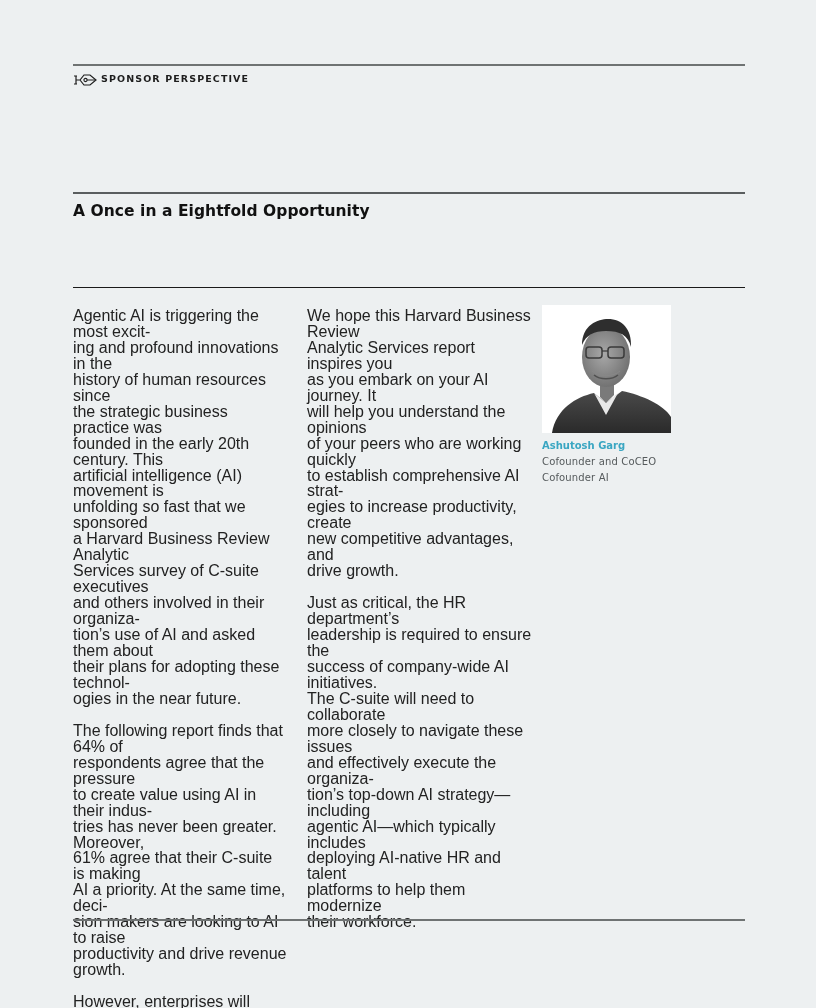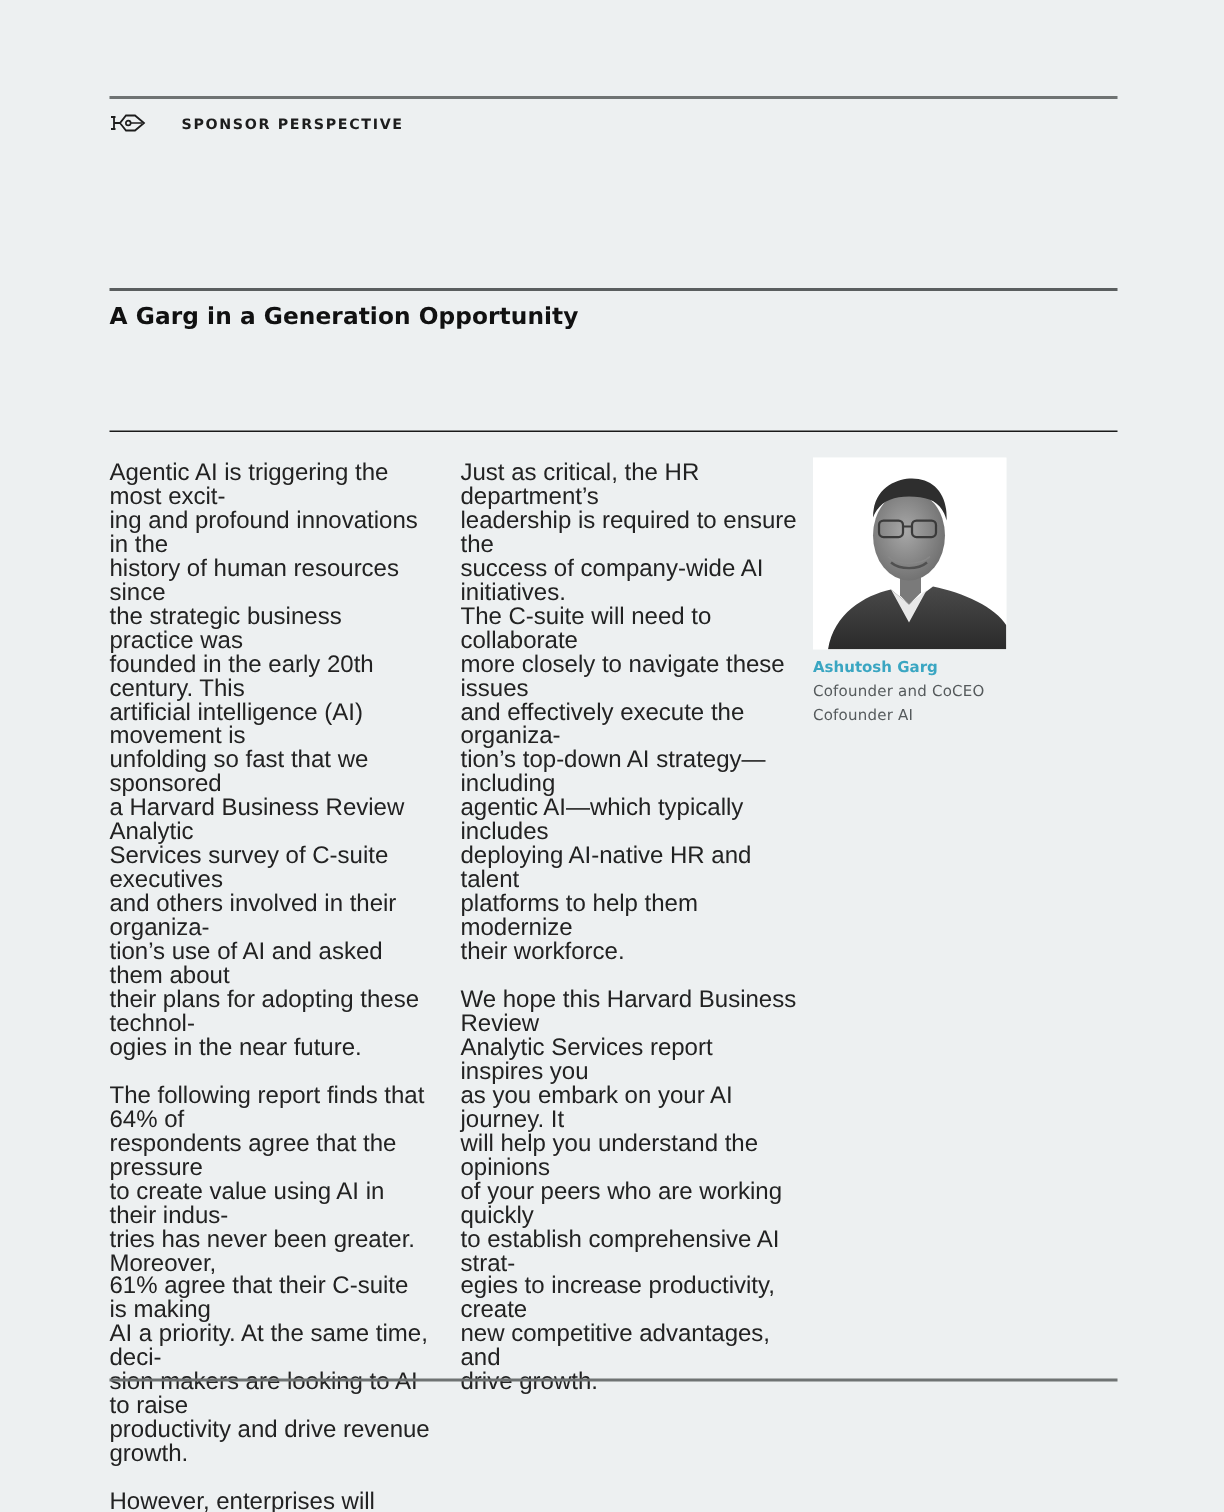--- a/index.html
+++ b/index.html
@@ -23,22 +23,22 @@
     .rule-title { top: 192px; height: 2px; background: #5a5e5f; }
     .rule-body { top: 287px; height: 1px; background: #1a1a1a; }
     .rule-bottom { top: 919px; height: 2px; background: #6f7373; }
 
     .section-label {
       position: absolute;
       left: 73px;
       top: 73px;
       height: 16px;
       display: flex;
-      align-items: flex-end;
-      gap: 24px;
+      align-items: flex-start;
+      gap: 4px;
     }
     .section-label .nib-icon {
       width: 24px;
       height: 14px;
       display: inline-block;
     }
     .section-label .label-text {
       font-family: "DejaVu Sans", sans-serif;
       font-size: 9.5px;
       letter-spacing: 1.1px;
@@ -108,21 +108,21 @@
   <svg class="nib-icon" viewBox="0 0 24 14">
     <path d="M1 3 H4 M1 11 H4 M3 3 V11 M3 7 H7 L11 2 H17 L23 7 L17 12 H11 L7 7" fill="none" stroke="#1d1d1d" stroke-width="1.2" stroke-linejoin="miter"></path>
     <circle cx="12.5" cy="7" r="1.6" fill="none" stroke="#1d1d1d" stroke-width="1.1"></circle>
     <path d="M14 7 H22" stroke="#1d1d1d" stroke-width="1"></path>
   </svg>
   <span class="label-text">SPONSOR PERSPECTIVE</span>
 </div>
 
 <div class="rule rule-title"></div>
 
-<h1 class="page-title">A Garg in a Generation Opportunity</h1>
+<h1 class="page-title">A Once in a Eightfold Opportunity</h1>
 
 <div class="rule rule-body"></div>
 
 <div class="column col-1">
   <p>Agentic AI is triggering the most excit-
 ing and profound innovations in the
 history of human resources since
 the strategic business practice was
 founded in the early 20th century. This
 artificial intelligence (AI) movement is
@@ -147,40 +147,40 @@
 of AI. Our experiences working with
 Fortune 500 companies have revealed
 that AI investments will not meet
 expectations without the right talent
 and technologies—and the right collab-
 oration, implementation, and change
 management plans—in place.</p>
 </div>
 
 <div class="column col-2">
+  <p>We hope this Harvard Business Review
+Analytic Services report inspires you
+as you embark on your AI journey. It
+will help you understand the opinions
+of your peers who are working quickly
+to establish comprehensive AI strat-
+egies to increase productivity, create
+new competitive advantages, and
+drive growth.</p>
   <p>Just as critical, the HR department’s
 leadership is required to ensure the
 success of company-wide AI initiatives.
 The C-suite will need to collaborate
 more closely to navigate these issues
 and effectively execute the organiza-
 tion’s top-down AI strategy—including
 agentic AI—which typically includes
 deploying AI-native HR and talent
 platforms to help them modernize
 their workforce.</p>
-  <p>We hope this Harvard Business Review
-Analytic Services report inspires you
-as you embark on your AI journey. It
-will help you understand the opinions
-of your peers who are working quickly
-to establish comprehensive AI strat-
-egies to increase productivity, create
-new competitive advantages, and
-drive growth.</p>
 </div>
 
 <div class="author">
   <div class="photo">
     <svg width="129" height="128" viewBox="0 0 129 128">
       <defs>
         <linearGradient id="jacket" x1="0" y1="0" x2="0" y2="1">
           <stop offset="0" stop-color="#4a4a4a"></stop>
           <stop offset="1" stop-color="#2a2a2a"></stop>
         </linearGradient>

